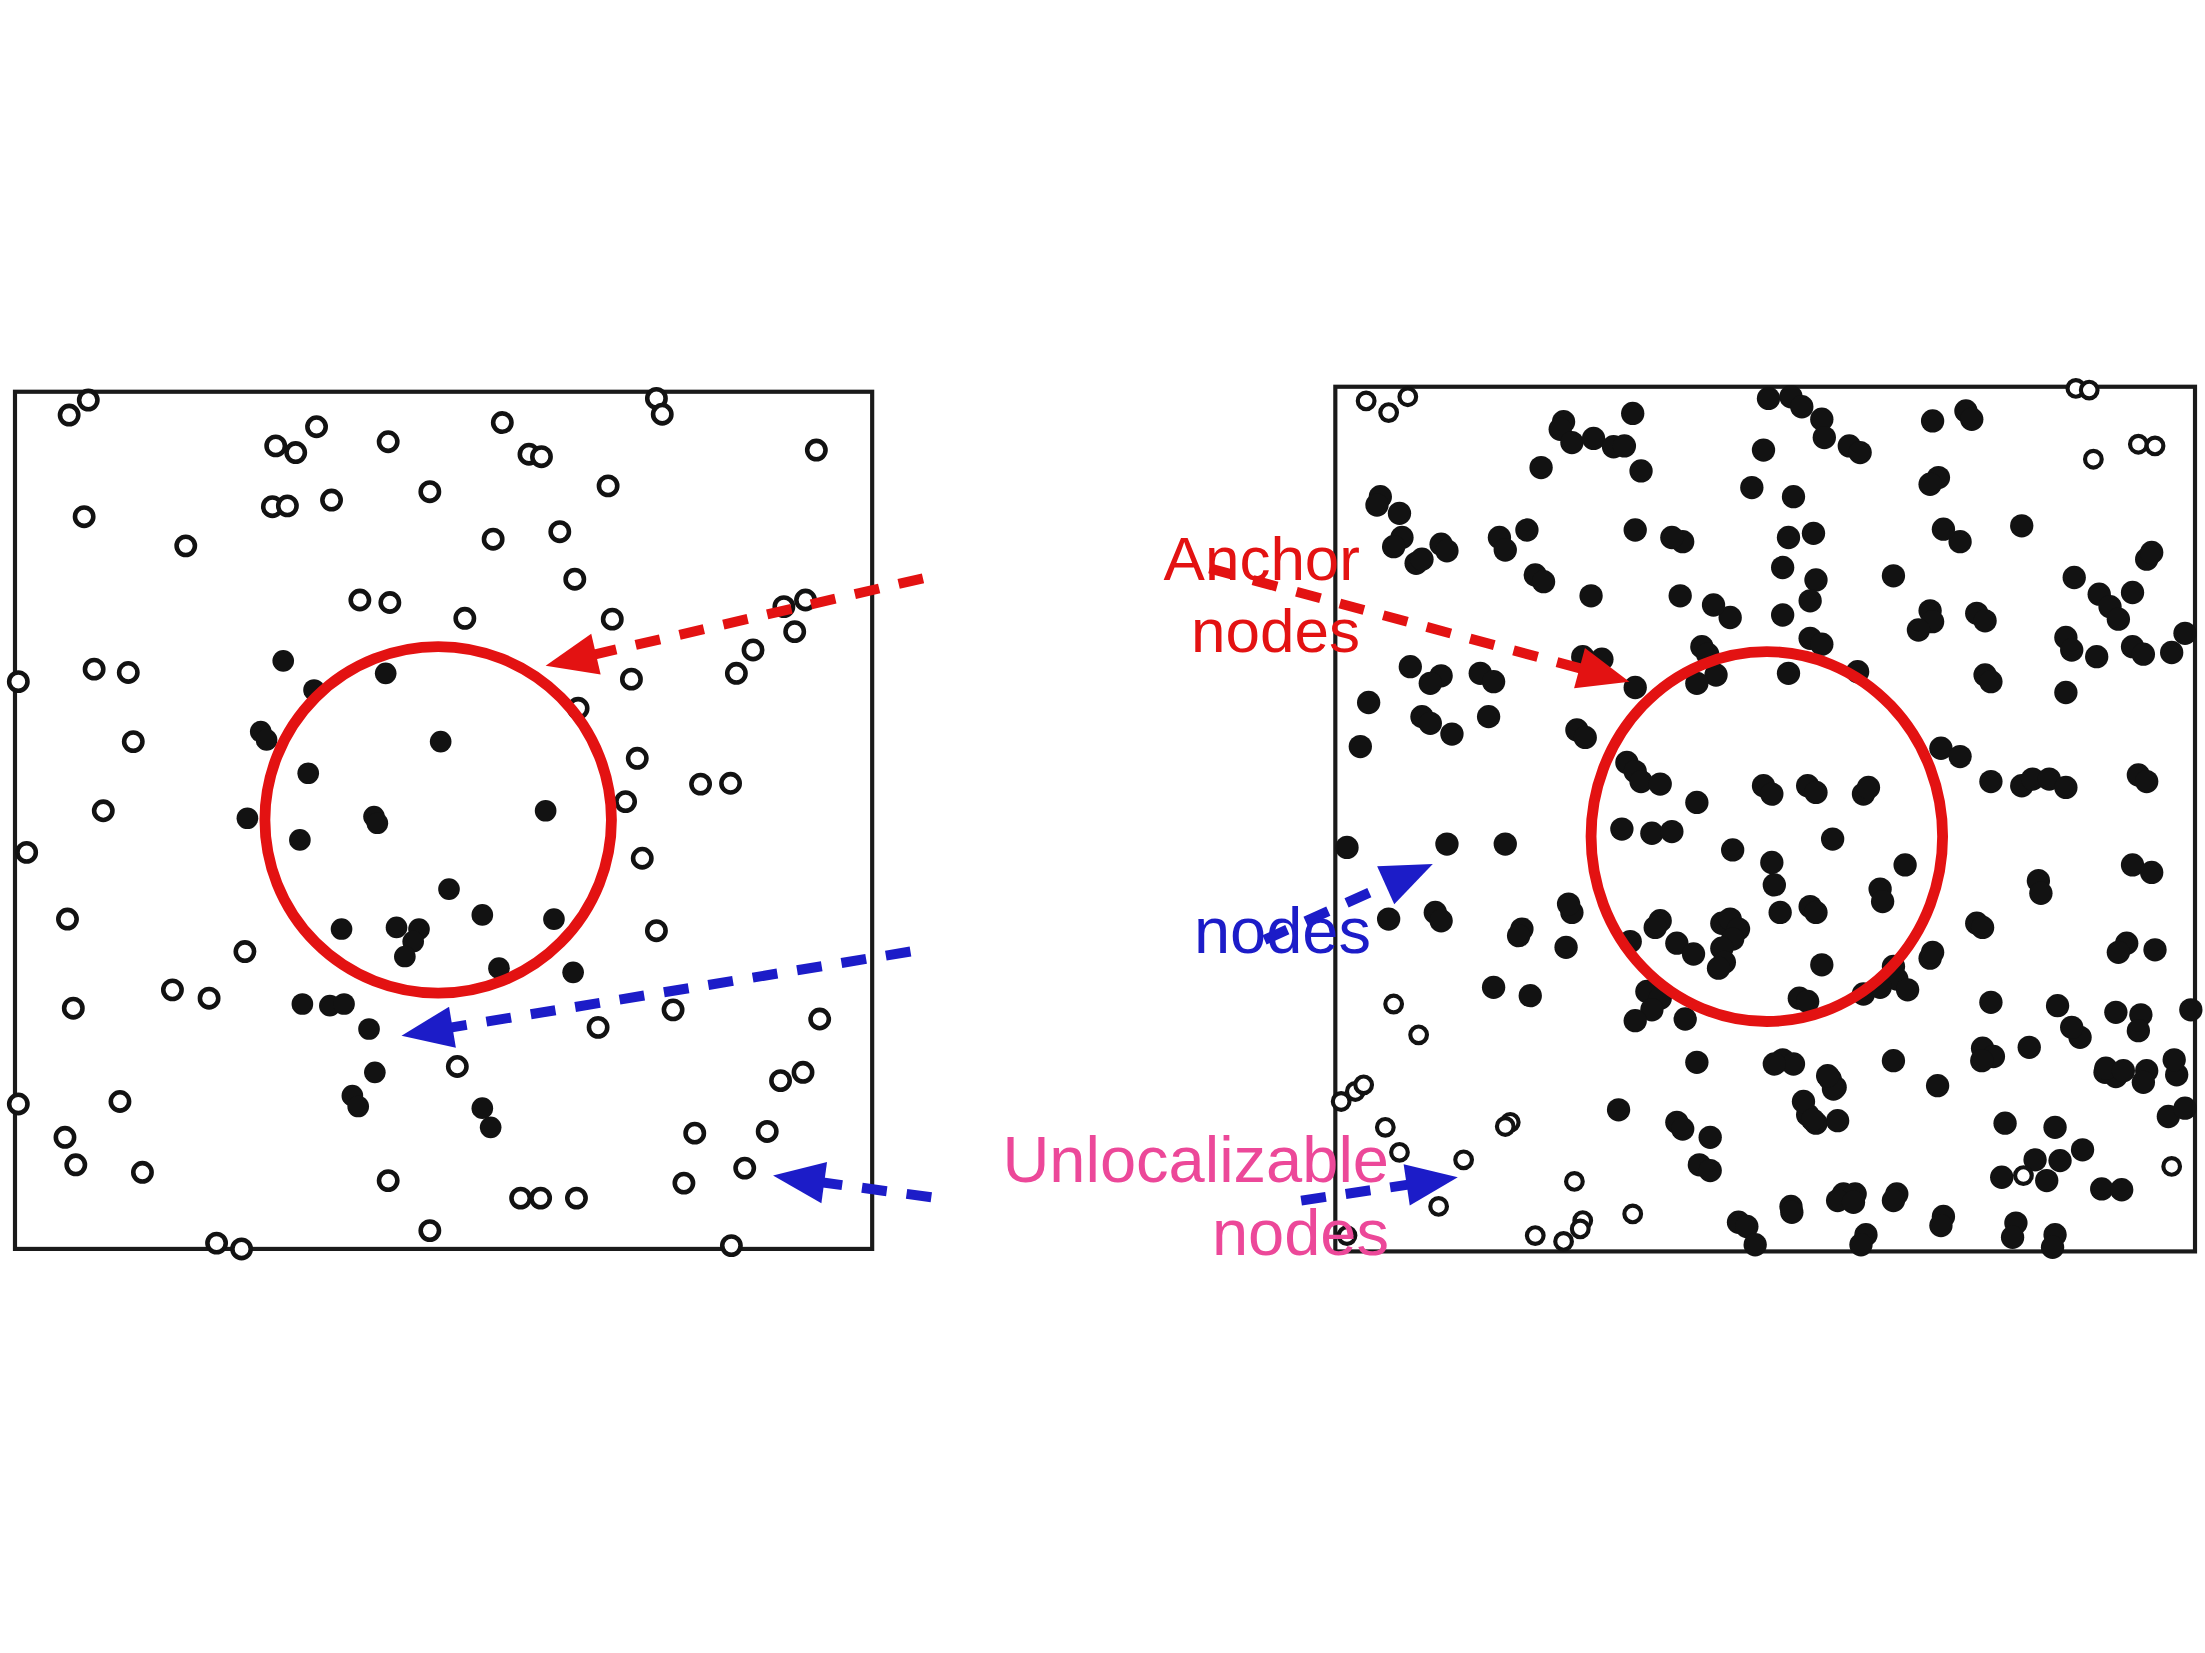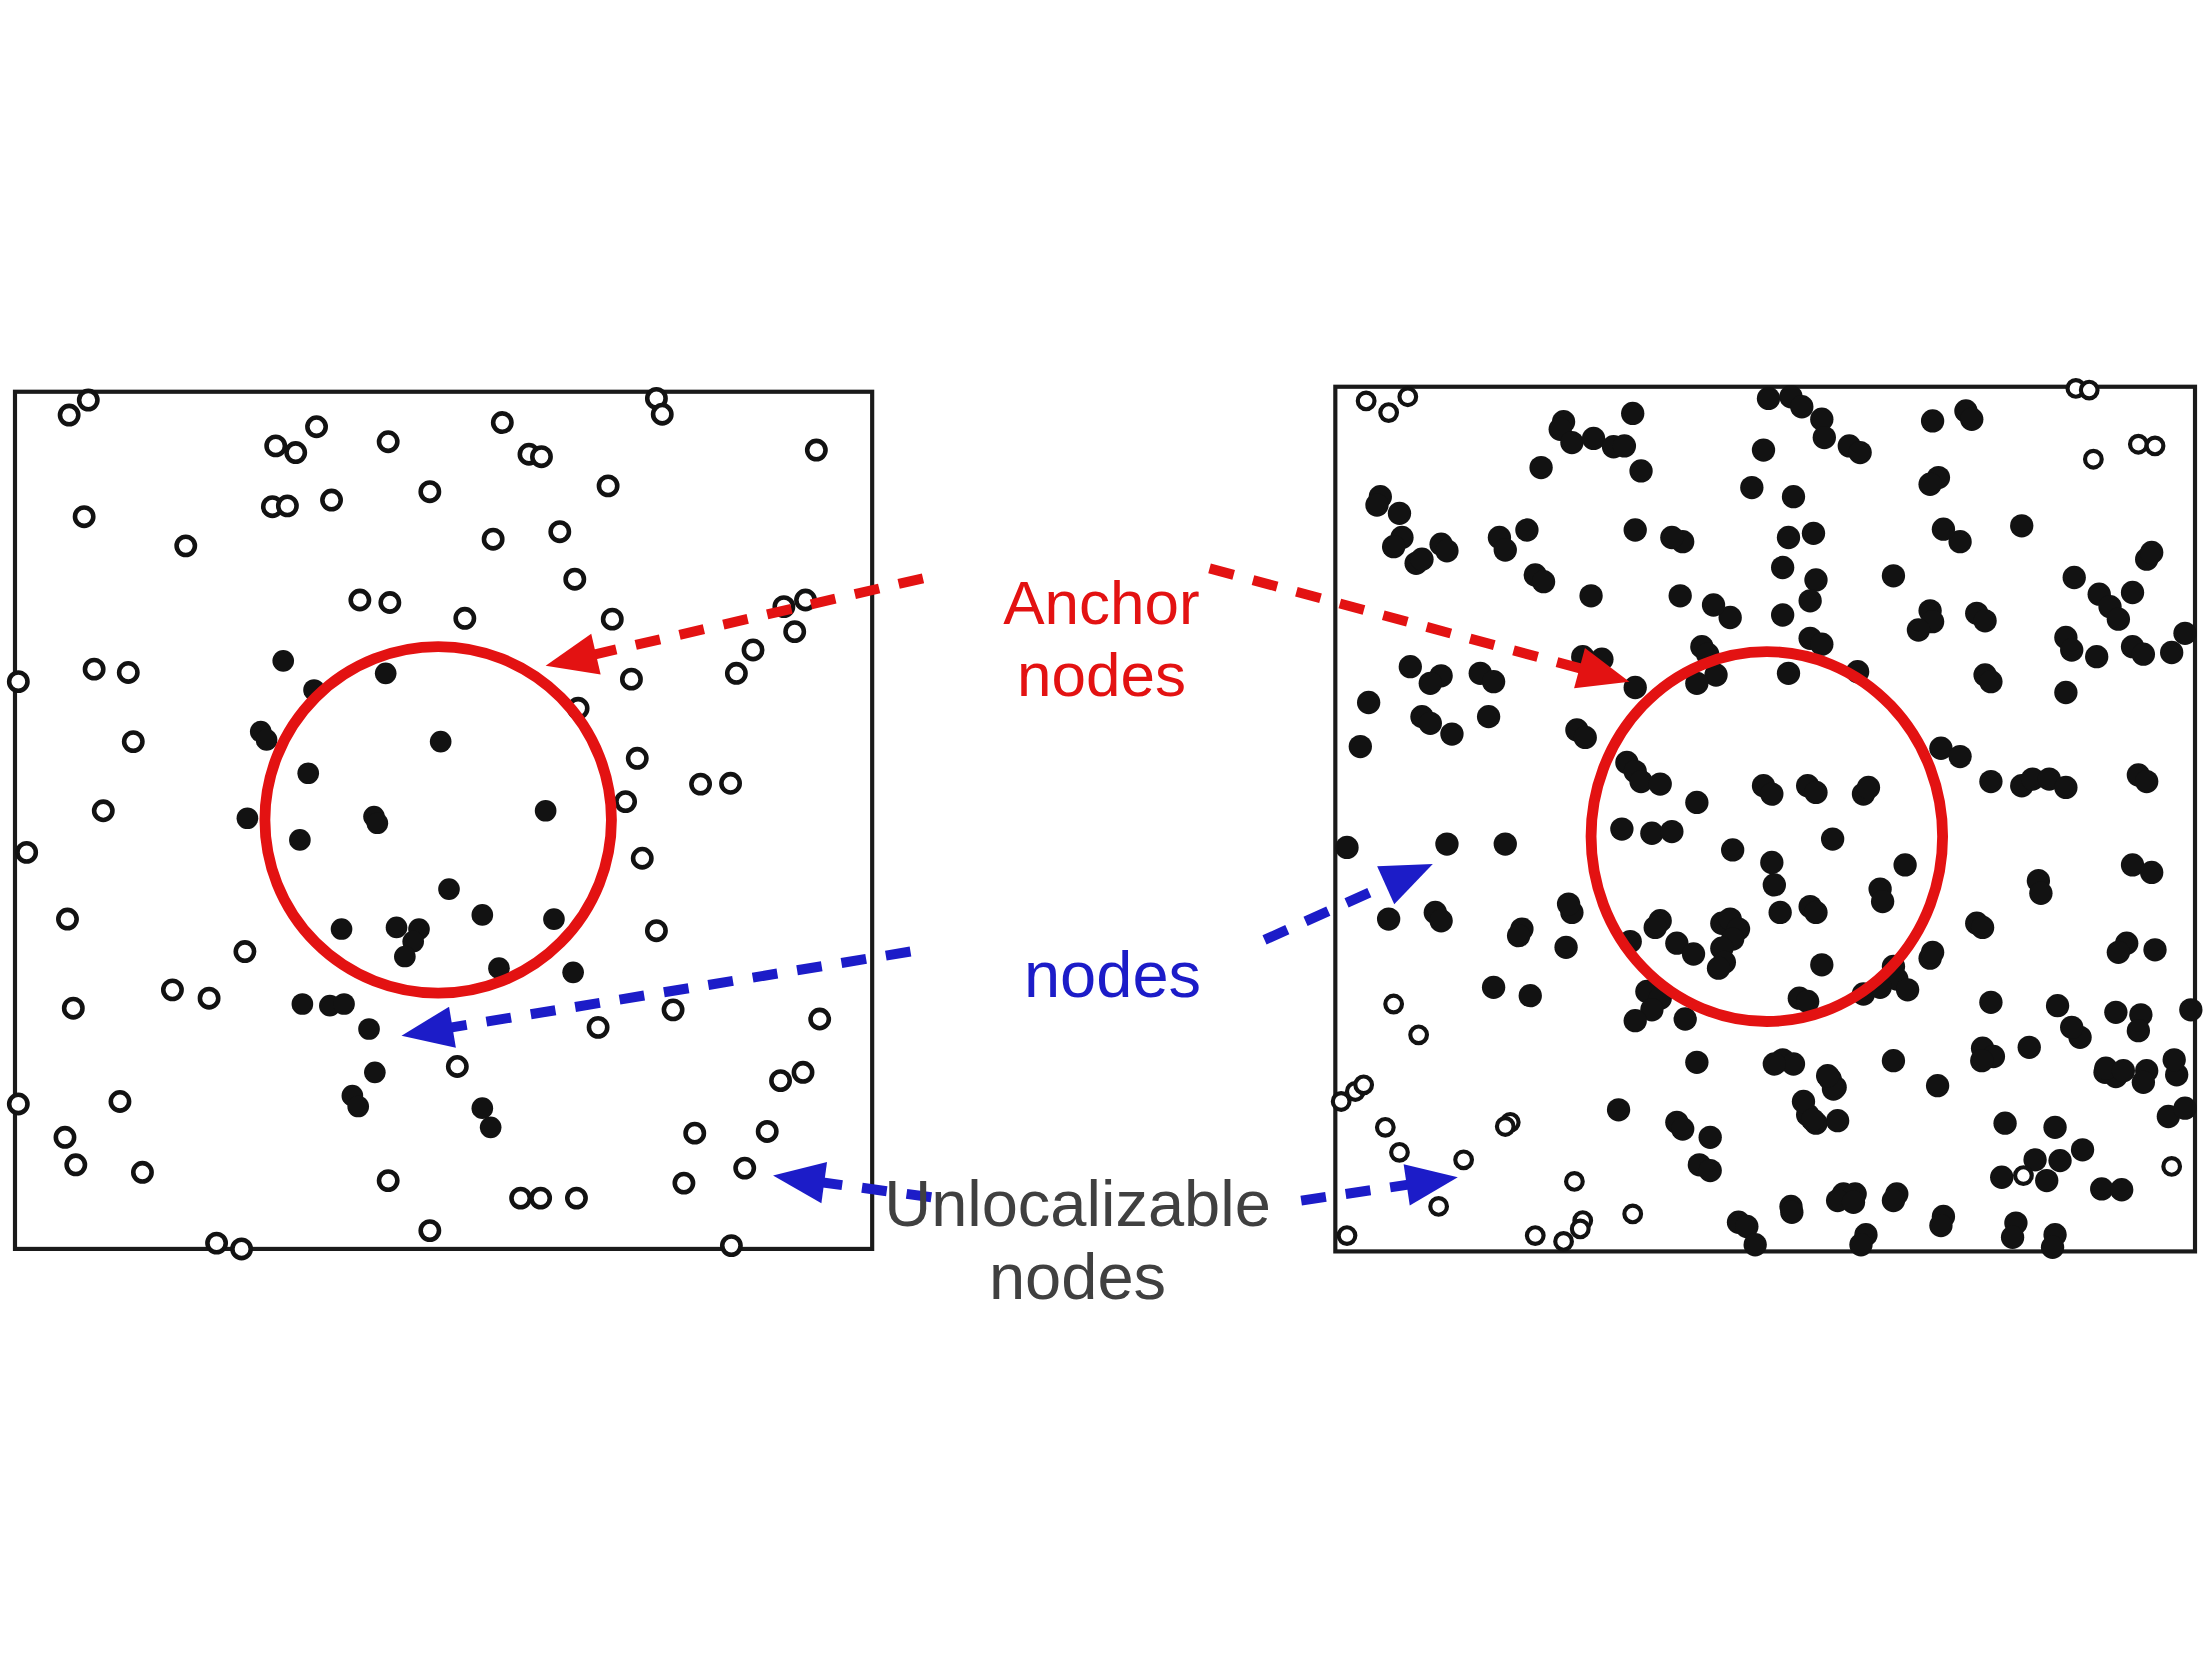--- a/index.html
+++ b/index.html
@@ -1,19 +1,19 @@
 <!DOCTYPE html>
 <html style="font-size:13.3px"><head>
 <meta charset="utf-8">
 <style>
   html,body{margin:0;padding:0;background:#ffffff;}
   .stage{position:relative;width:2205px;height:1654px;background:#ffffff;overflow:hidden;
          font-family:"Liberation Sans", sans-serif;}
   #diagram-svg{position:absolute;left:0;top:0;}
-  .fig-label{position:absolute;text-align:center;width:517px;pointer-events:none;margin-top:44px;}
+  .fig-label{position:absolute;text-align:right;width:517px;pointer-events:none;}
   .fig-label .ln{display:block;}
   .lbl-anchor{font-size:62px;line-height:72px;}
   .lbl-blue{font-size:65px;line-height:73px;}
 </style>
 </head>
 <body>
 
 <div class="stage">
 
   <svg id="diagram-svg" width="2205" height="1654" viewBox="0 0 2647 1985">
@@ -423,19 +423,19 @@
 
   <div class="fig-label lbl-anchor" style="left: 843px; top: 523px; color: rgb(227, 18, 18);">
     <span class="ln">Anchor</span>
     <span class="ln">nodes</span>
   </div>
 
   <div class="fig-label lbl-blue" style="left: 854px; top: 894px; color: rgb(28, 28, 200);">
     <span class="ln">nodes</span>
   </div>
 
-  <div class="fig-label lbl-blue" style="left: 819px; top: 1123px; color: #404040;">
+  <div class="fig-label lbl-blue" style="left: 872px; top: 1123px; color: #ec4899;">
     <span class="ln">Unlocalizable</span>
     <span class="ln">nodes</span>
   </div>
 
 </div>
 
 
 </body></html>

